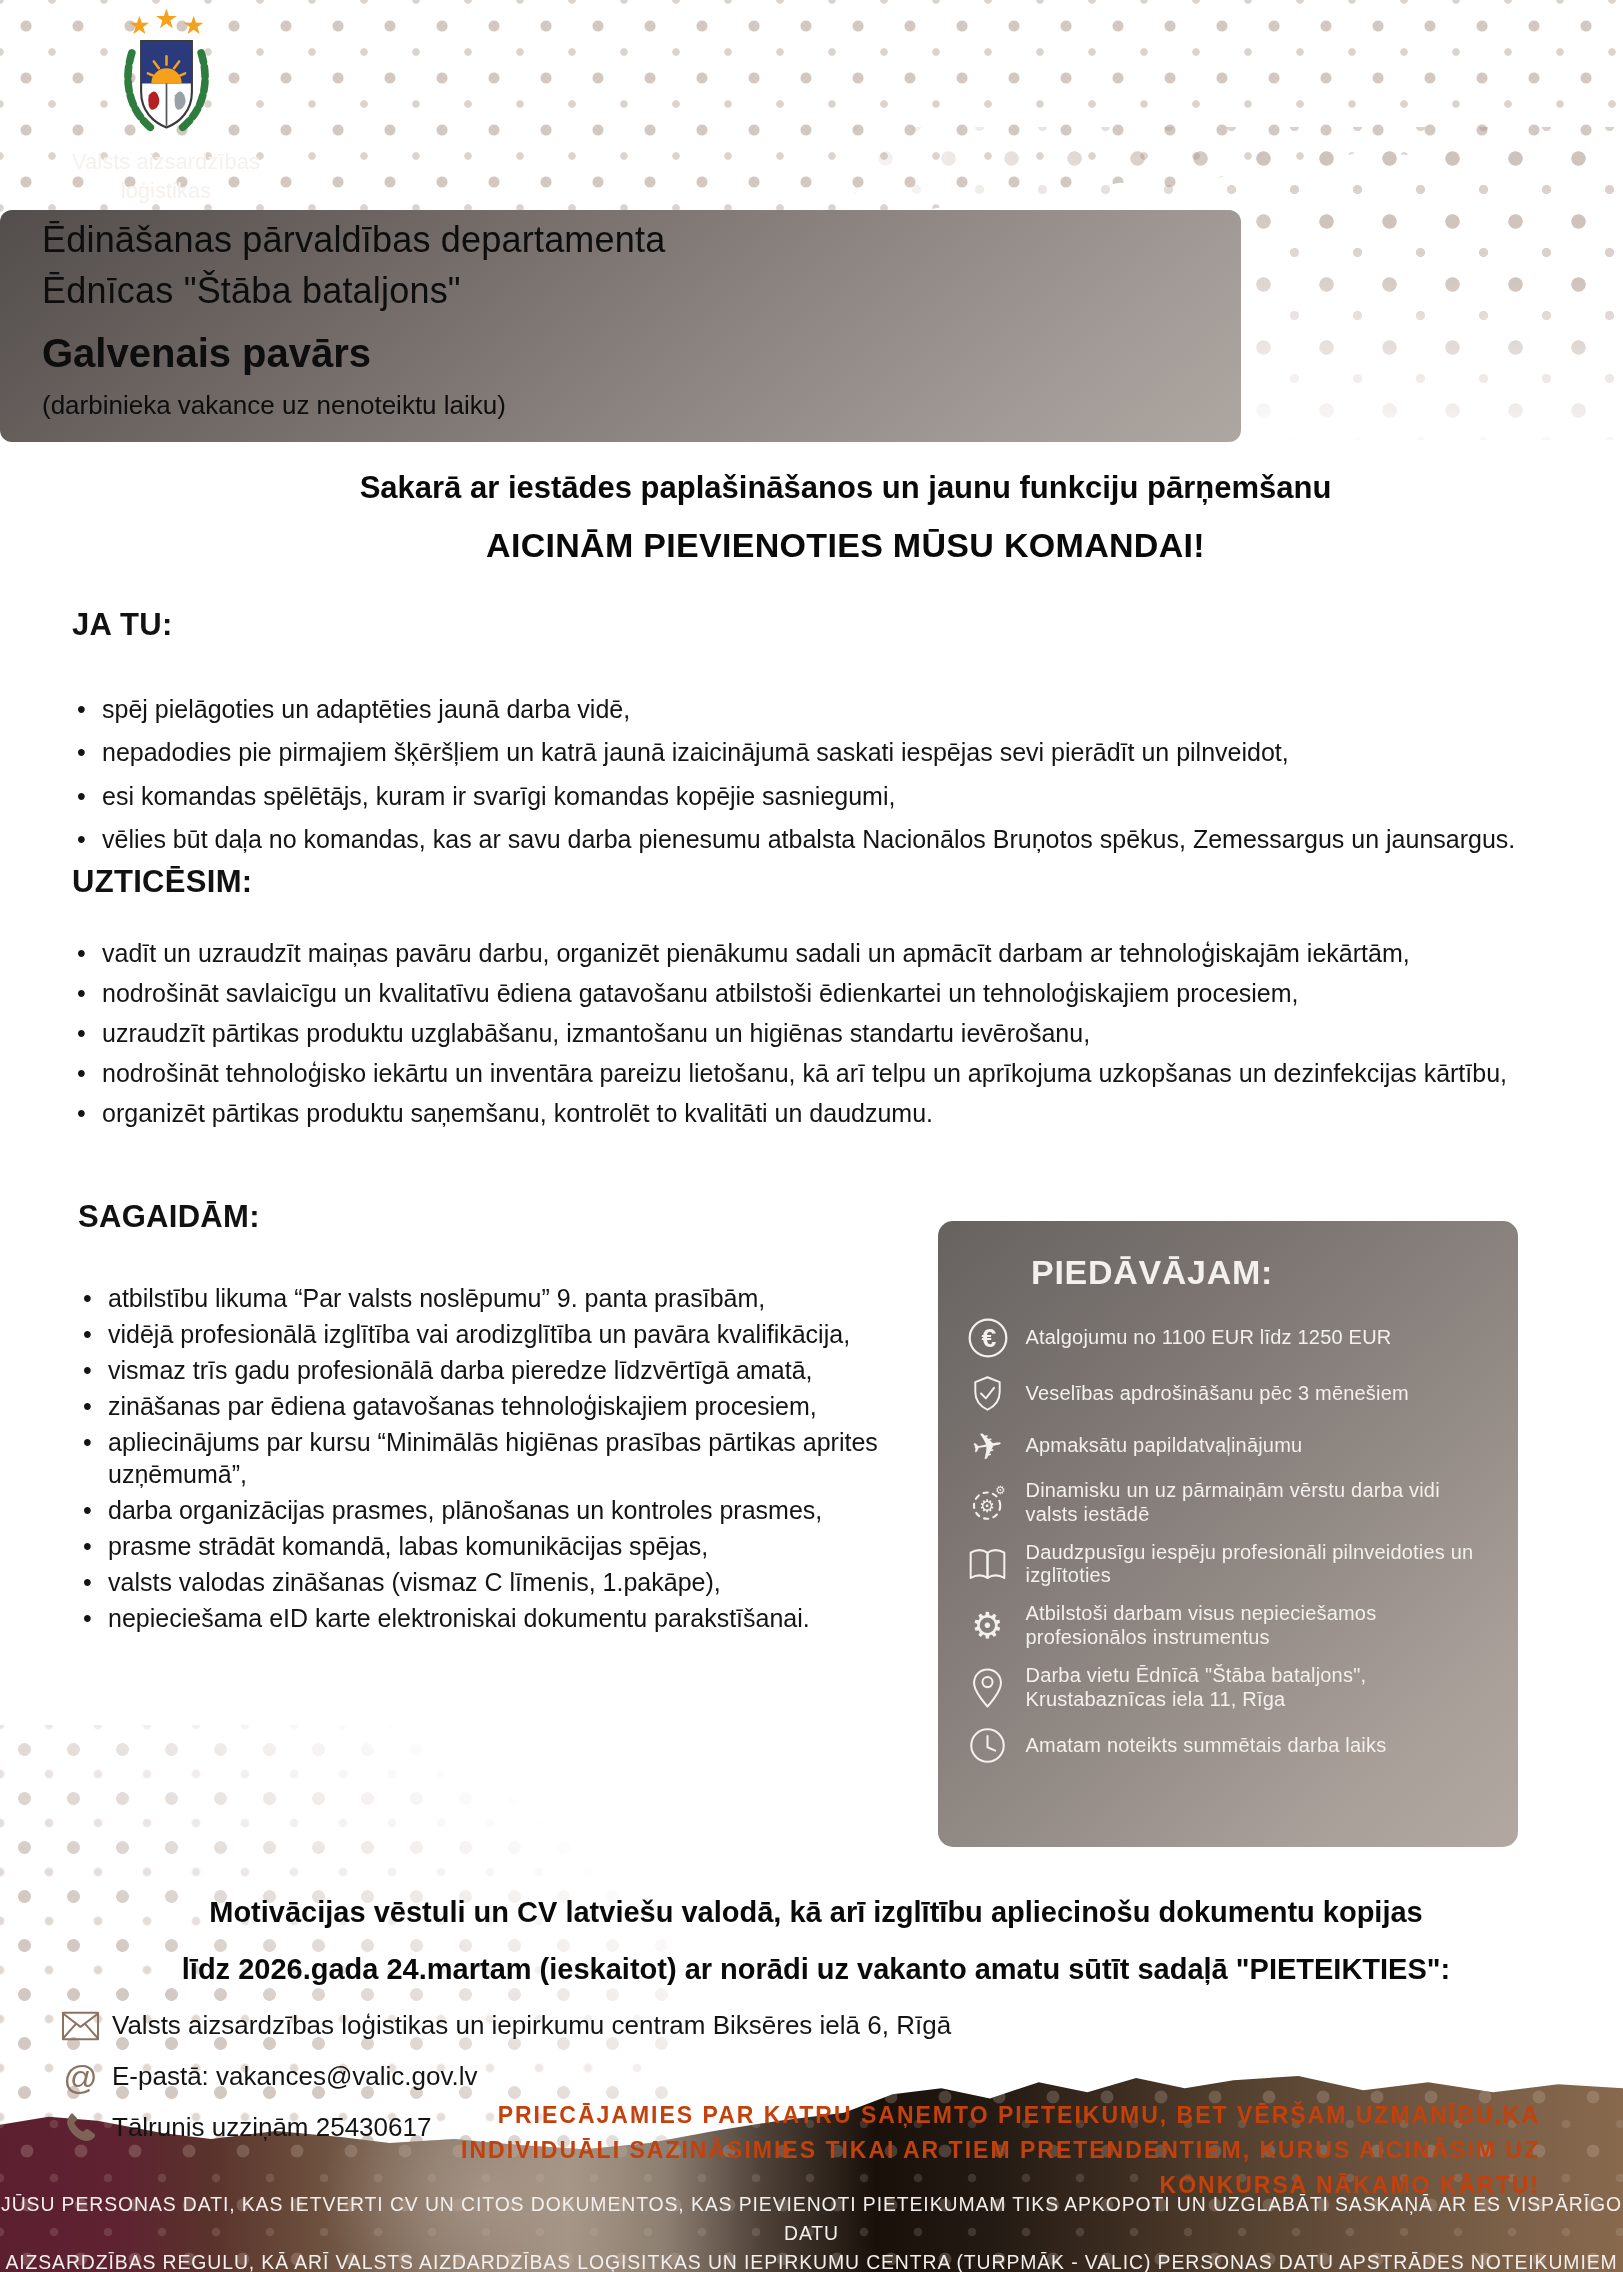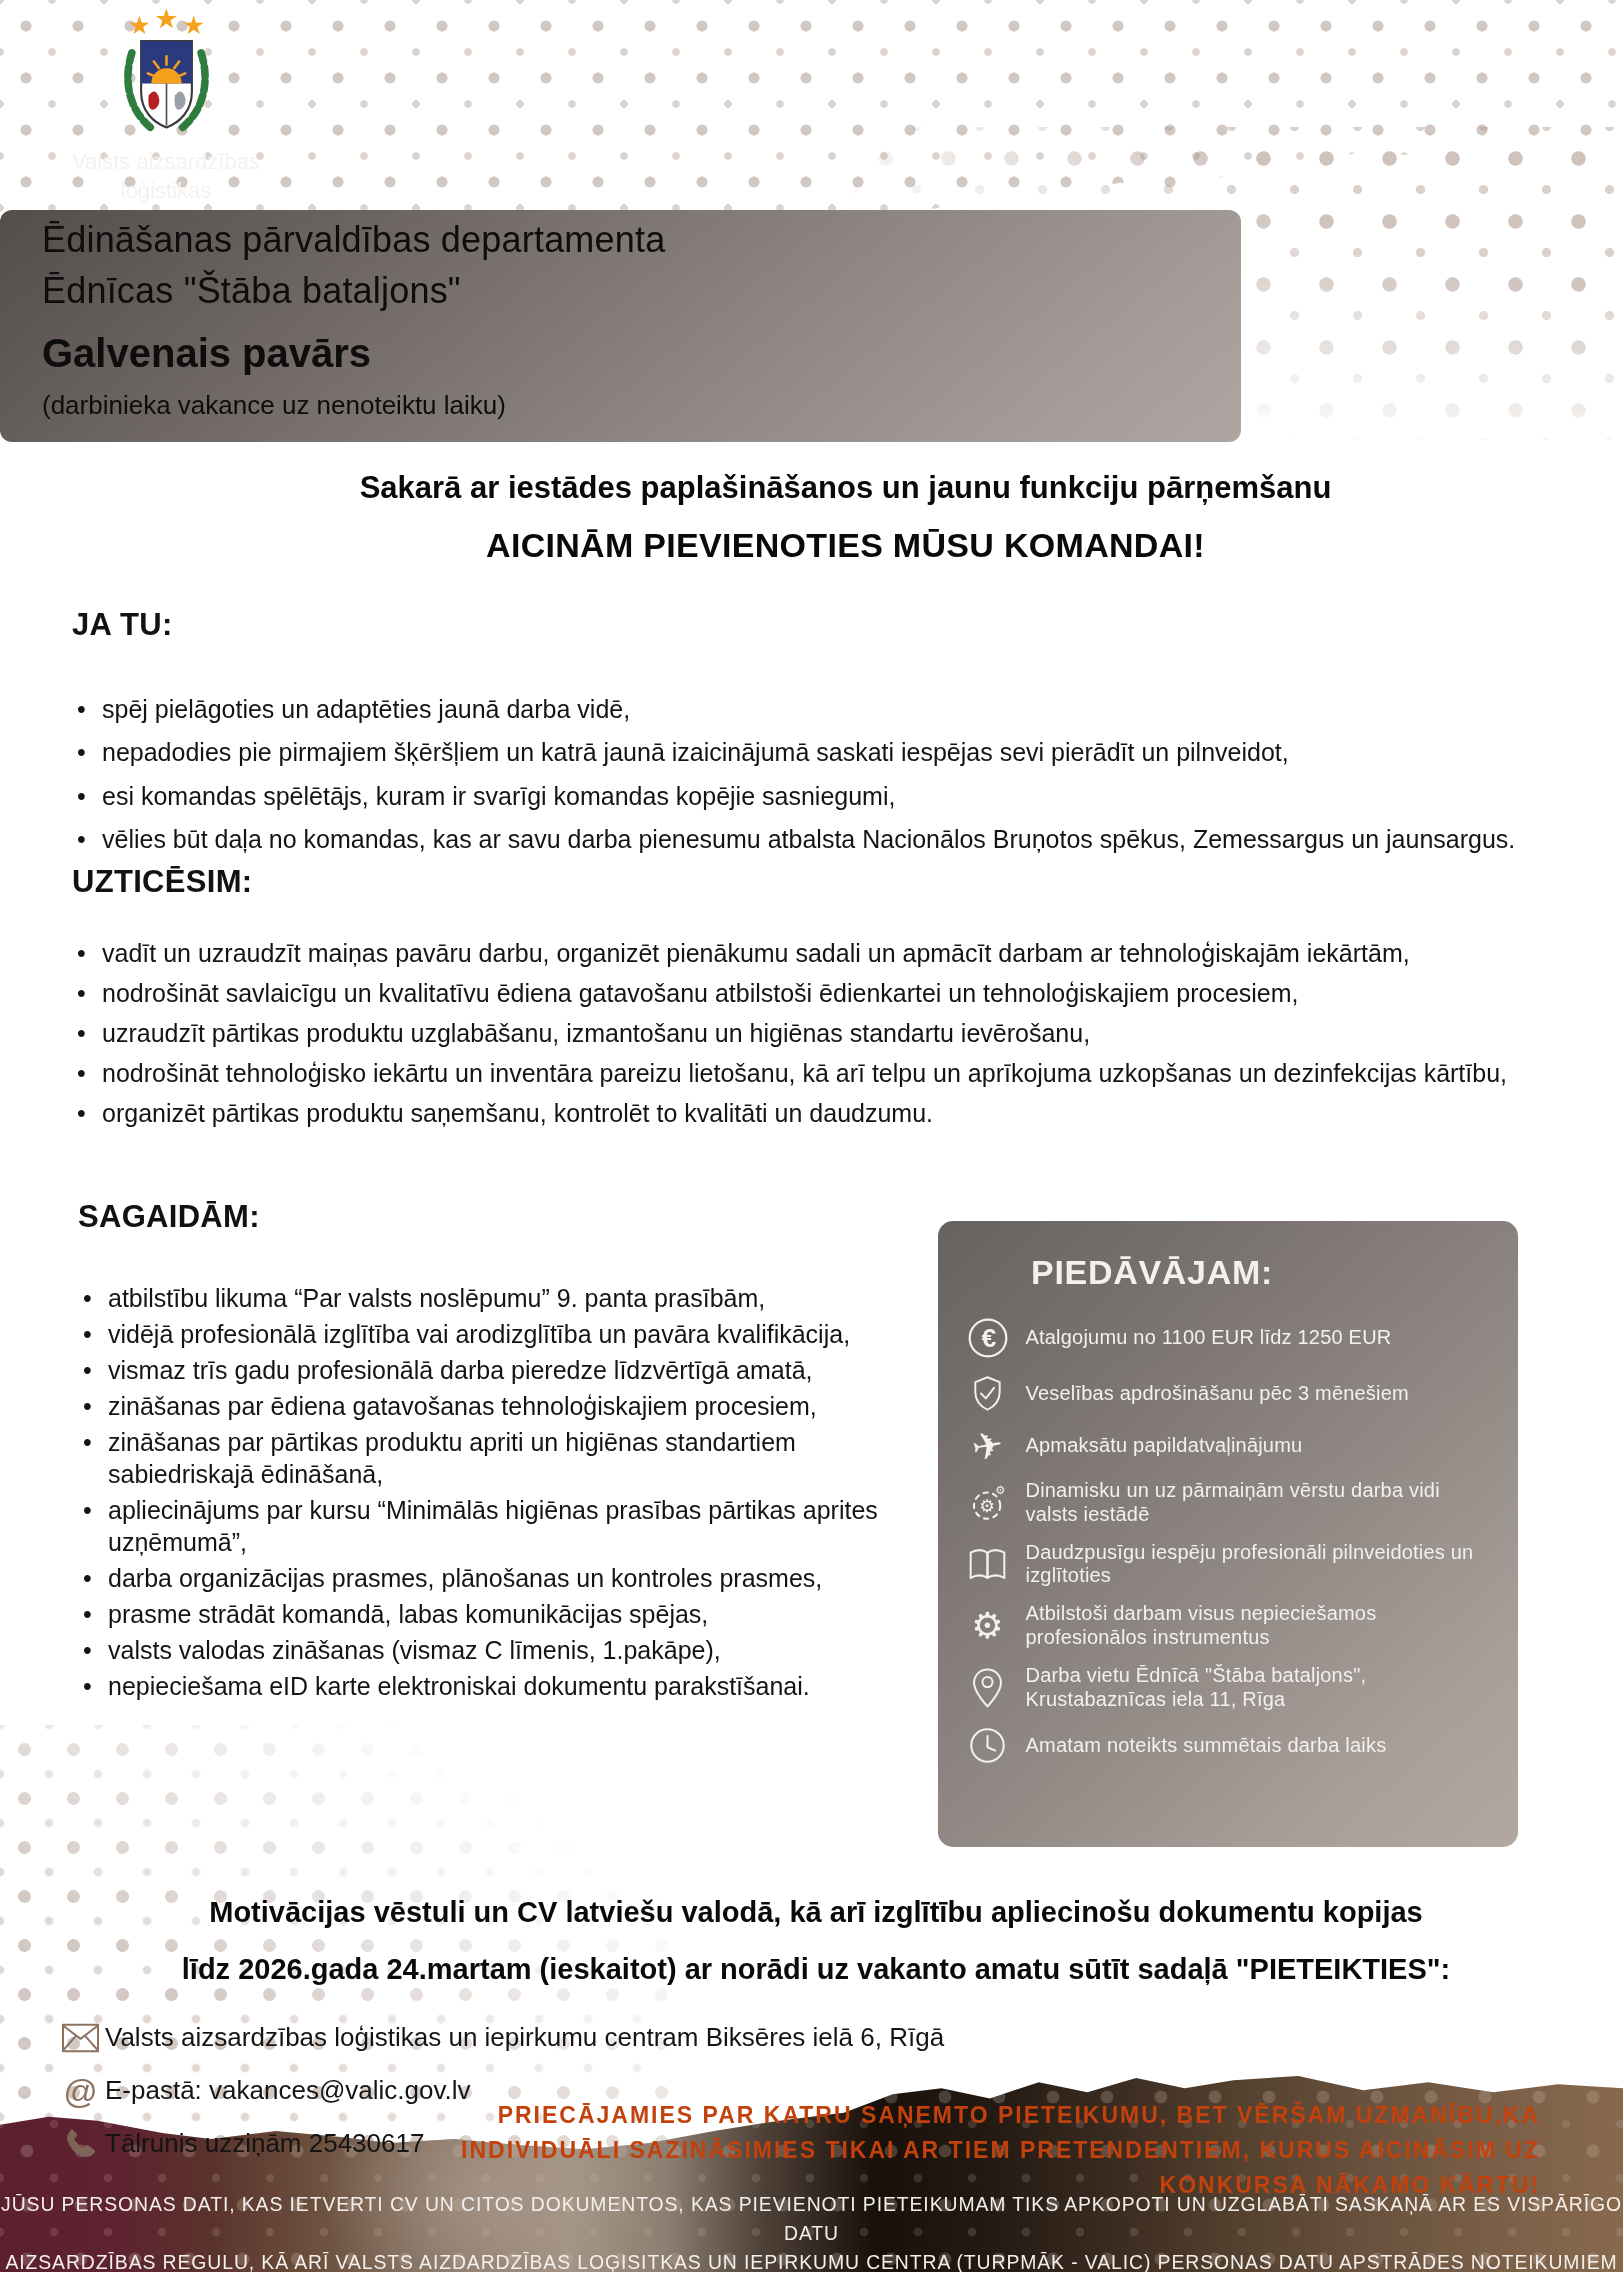--- a/index.html
+++ b/index.html
@@ -104,21 +104,21 @@
   .glyph-ico { font-size:36px; color:#f3f0ed; line-height:1; }
   .plane { display:inline-block; transform:rotate(-10deg); font-size:37px; }
 
   
   .apply { position:absolute; left:0; top:1896px; width:1632px; text-align:center; z-index:4; color:#0a0a0a; }
   .apply-l1 { font-size:29px; font-weight:bold; }
   .apply-l2 { font-size:29px; font-weight:bold; margin-top:24px; }
 
   
   .contacts { position:absolute; left:61px; top:2005px; z-index:5; }
-  .contact-row { display:flex; align-items:center; gap:5px; margin-bottom:10px; height:41px;margin-top:12px; }
+  .contact-row { display:flex; align-items:center; gap:12px; margin-bottom:10px; height:41px; }
   .cicon { flex:0 0 39px; display:flex; align-items:center; justify-content:center; }
   .ctext { font-size:26px; color:#141414; }
   .at-glyph { font-size:34px; color:#8d7262; line-height:1; }
 
   
   .photo-bottom {
     position:absolute; left:0; top:2070px; width:1623px; height:203px; z-index:3;
     background:
       radial-gradient(ellipse 220px 169px at 30% 60%, rgba(176,160,146,.6), rgba(176,160,146,0) 75%),
       linear-gradient(90deg,
@@ -211,21 +211,20 @@
     </ul>
   </div>
 
   <div class="sec sec-sagaidam">
     <div class="sec-title">SAGAIDĀM:</div>
     <ul>
       <li>atbilstību likuma “Par valsts noslēpumu” 9. panta prasībām,</li>
       <li>vidējā profesionālā izglītība vai arodizglītība un pavāra kvalifikācija,</li>
       <li>vismaz trīs gadu profesionālā darba pieredze līdzvērtīgā amatā,</li>
       <li>zināšanas par ēdiena gatavošanas tehnoloģiskajiem procesiem,</li>
-      <li>zināšanas par pārtikas produktu apriti un higiēnas standartiem sabiedriskajā ēdināšanā,</li>
       <li>apliecinājums par kursu “Minimālās higiēnas prasības pārtikas aprites uzņēmumā”,</li>
       <li>darba organizācijas prasmes, plānošanas un kontroles prasmes,</li>
       <li>prasme strādāt komandā, labas komunikācijas spējas,</li>
       <li>valsts valodas zināšanas (vismaz C līmenis, 1.pakāpe),</li>
       <li>nepieciešama eID karte elektroniskai dokumentu parakstīšanai.</li>
     </ul>
   </div>
 
   <div class="offer-panel">
     <div class="offer-title">PIEDĀVĀJAM:</div>

